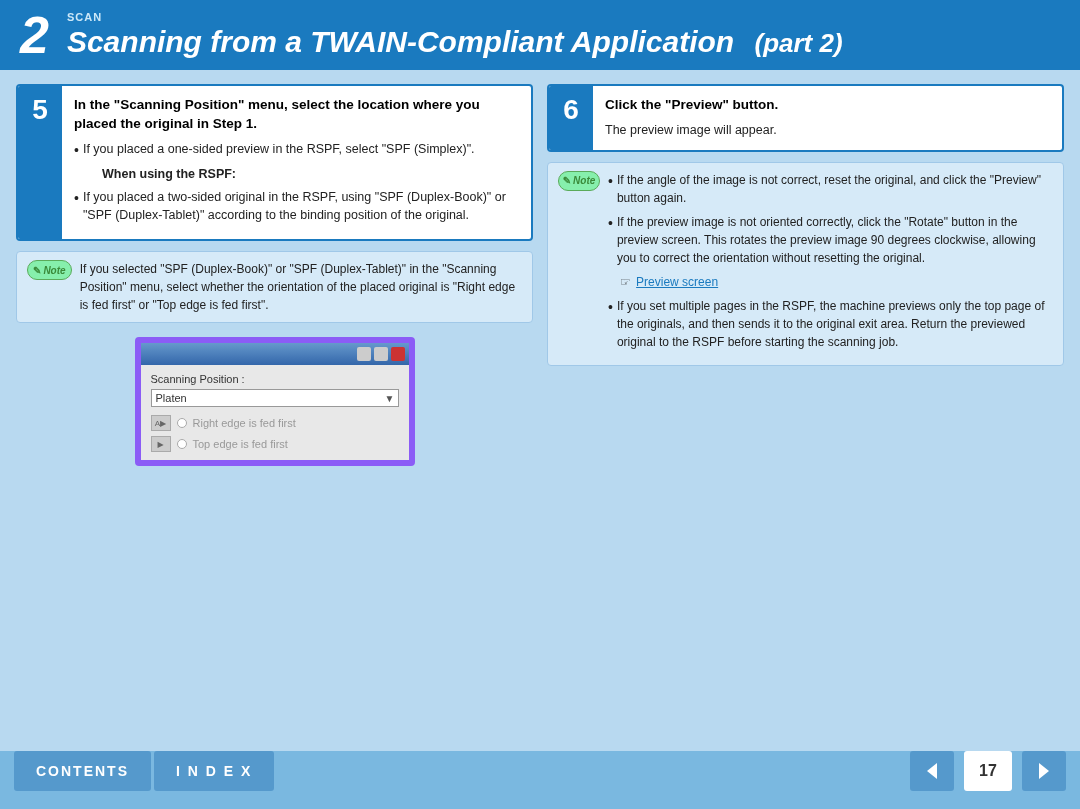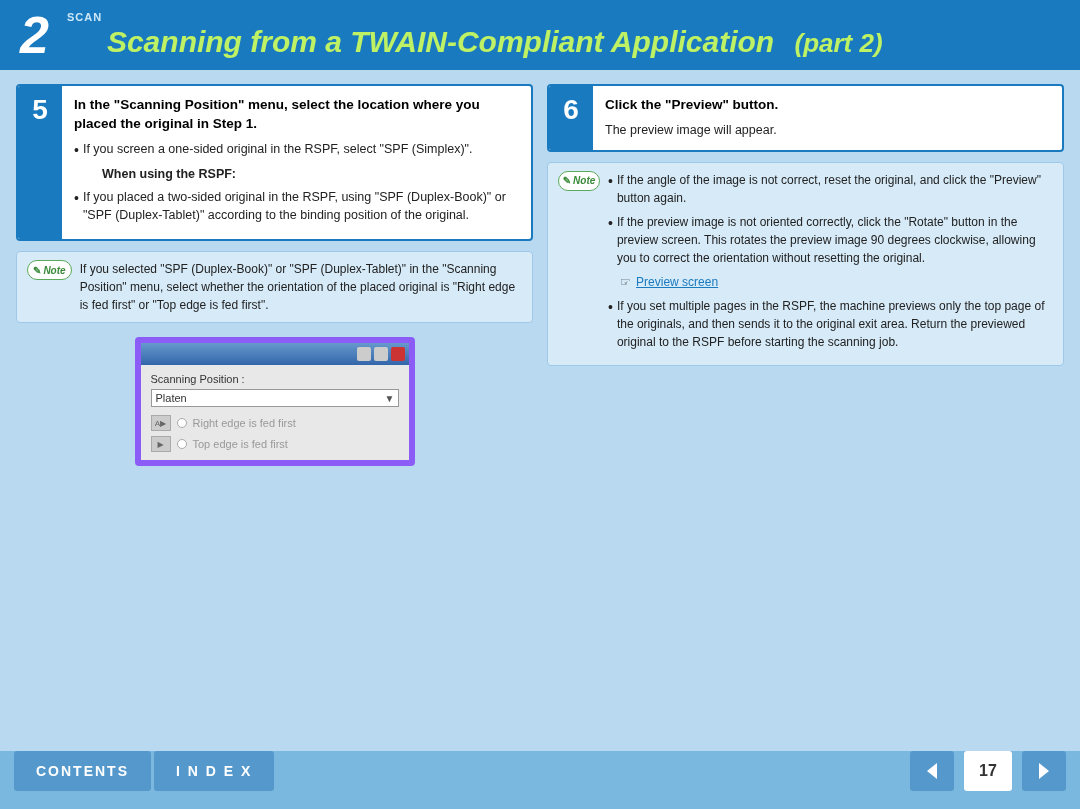--- a/index.html
+++ b/index.html
@@ -36,25 +36,24 @@
       flex-direction: column;
     }
     .scan-label {
       color: #cce8f8;
       font-size: 11px;
       font-weight: bold;
       letter-spacing: 1px;
       margin-bottom: 2px;
     }
     .header-title {
-      color: #bef264;
+      color: #ffffff;
       font-size: 30px;
       font-weight: bold;
       font-style: italic;
-      margin-left: 40px;
     }
     .header-title .part {
       font-size: 26px;
       margin-left: 12px;
     }
 
     
     .main-content {
       padding: 14px 16px 0 16px;
       display: flex;
@@ -143,21 +142,21 @@
       border-radius: 4px;
       padding: 8px 10px;
       display: flex;
       gap: 8px;
       font-size: 12px;
       line-height: 1.5;
       color: #222;
     }
 
     .note-badge {
-      background: #ffffff;
+      background: #86efac;
       border: 1.5px solid #5aaa5a;
       border-radius: 10px;
       color: #3a8a3a;
       font-size: 10px;
       font-weight: bold;
       padding: 2px 5px;
       min-width: 38px;
       height: 20px;
       display: flex;
       align-items: center;
@@ -383,21 +382,21 @@
 
   <div class="left-panel">
 
     <div class="step-box">
       <div class="step-number">5</div>
       <div class="step-content">
         <div class="step-title">In the "Scanning Position" menu, select the location where you placed the original in Step 1.</div>
         <div class="step-body">
           <div class="bullet-item">
             <span class="bullet-dot">•</span>
-            <span>If you screen a one-sided original in the RSPF, select "SPF (Simplex)".</span>
+            <span>If you placed a one-sided preview in the RSPF, select "SPF (Simplex)".</span>
           </div>
           <div style="margin-bottom:4px;">
             <span class="bold-text">When using the RSPF:</span>
           </div>
           <div class="bullet-item">
             <span class="bullet-dot">•</span>
             <span>If you placed a two-sided original in the RSPF, using "SPF (Duplex-Book)" or "SPF (Duplex-Tablet)" according to the binding position of the original.</span>
           </div>
         </div>
       </div>

